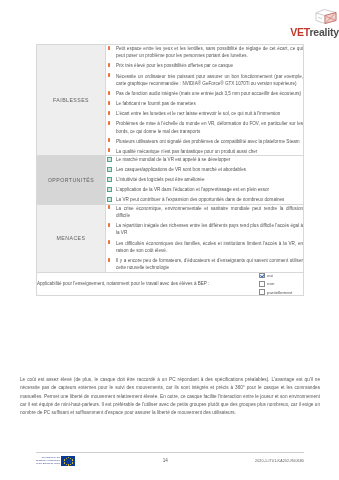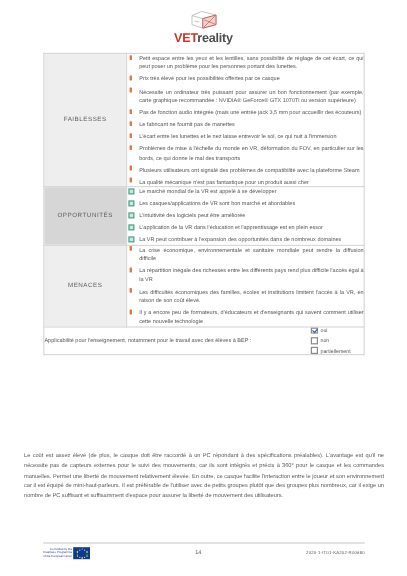--- a/index.html
+++ b/index.html
@@ -15,21 +15,21 @@
     overflow: hidden;
     position: relative;
   }
 
   
   .logo-block {
     width: 100%;
     padding-top: 7px;
     display: flex;
     flex-direction: column;
-    align-items: center;
+    align-items: flex-end;
   }
   .logo-mark {
     width: 26px;
     height: 19px;
     position: relative;
   }
   .logo-word {
     margin-top: 1px;
     font-size: 10.5px;
     font-weight: bold;

